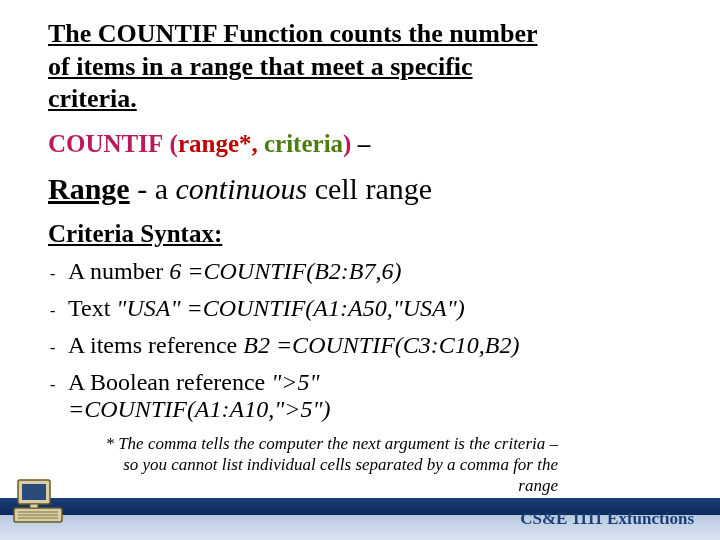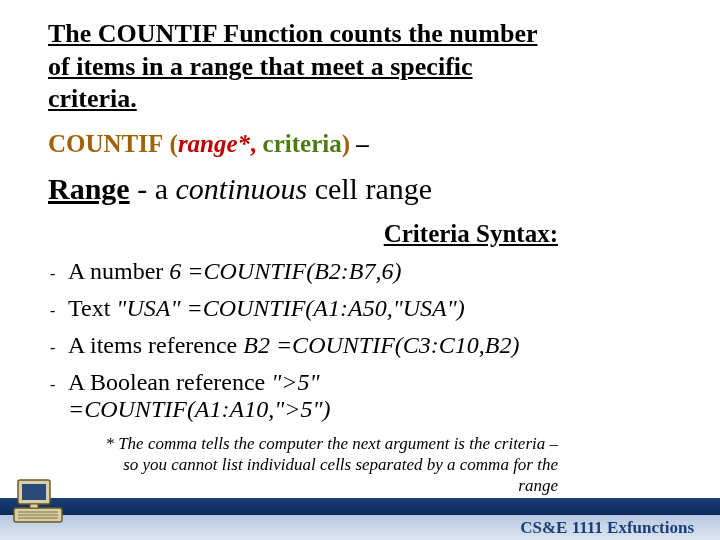--- a/index.html
+++ b/index.html
@@ -23,38 +23,37 @@
     text-decoration: underline;
     color: #000;
     line-height: 1.25;
     margin-bottom: 14px;
     text-align: left;
   }
   .syntax-line {
     font-size: 25px;
     margin-bottom: 14px;
   }
-  .syntax-line .fn { color: #a16207; font-weight: bold; }
-  .syntax-line .range { color: #c00000; font-weight: bold; font-style: italic; }
+  .syntax-line .fn { color: #be185d; font-weight: bold; }
+  .syntax-line .range { color: #c00000; font-weight: bold; }
   .syntax-line .comma { color: #c00000; font-weight: bold; }
   .syntax-line .criteria { color: #4d7c0f; font-weight: bold; }
   .syntax-line .dash { color: #000; font-weight: bold; }
   .range-line {
     font-size: 30px;
     margin-bottom: 14px;
     color: #000;
   }
   .range-line .lbl { text-decoration: underline; font-weight: bold; }
   .range-line .cont { font-style: italic; }
   .criteria-label {
     font-size: 25px;
     font-weight: bold;
     text-decoration: underline;
     margin-bottom: 10px;
-    text-align: right;
   }
   ul.bullets {
     list-style: none;
     padding-left: 2px;
   }
   ul.bullets li {
     font-size: 24px;
     color: #000;
     margin-bottom: 10px;
     display: flex;
@@ -81,21 +80,21 @@
     position: absolute;
     left: 0;
     bottom: 0;
     width: 720px;
     height: 42px;
     background: linear-gradient(to bottom, #1a3e78 0%, #0d2a5a 40%, #b8c8e0 41%, #dde6f2 100%);
   }
   .footer-text {
     position: absolute;
     right: 26px;
-    bottom: 2px;
+    bottom: 11px;
     font-size: 17px;
     font-weight: bold;
     color: #1a3e78;
     z-index: 3;
   }
   .computer-icon {
     position: absolute;
     left: 12px;
     bottom: 14px;
     width: 52px;

